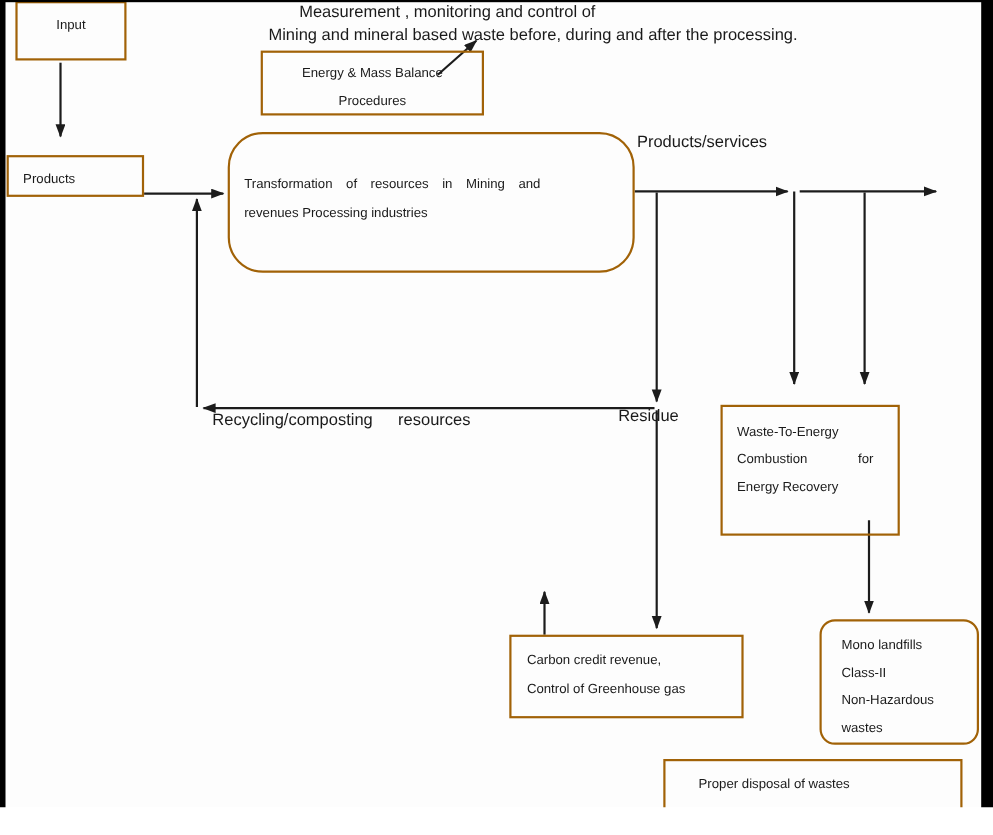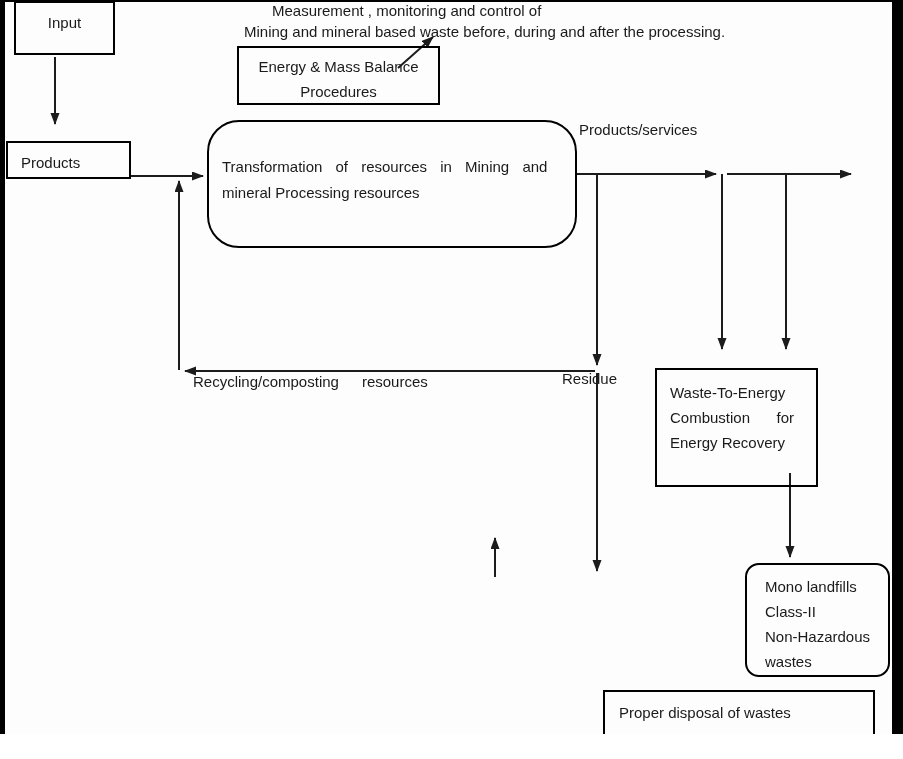--- a/index.html
+++ b/index.html
@@ -10,35 +10,35 @@
     color:#1a1a1a;
   }
   .edge { position:absolute; background:#000; }
   .edge-left   { left:0; top:0; width:5px; height:756px; }
   .edge-top    { left:0; top:0; width:903px; height:2px; }
   .edge-right  { left:892px; top:0; width:11px; height:759px; }
   .edge-bottom { left:0; top:756px; width:903px; height:3px; }
 
   .box {
     position:absolute; box-sizing:border-box;
-    border:2px solid #000000; background:transparent;
-    font-size:15px; line-height:25px;
+    border:2px solid #a16207; background:transparent;
+    font-size:12px; line-height:25px;
   }
   .lbl { position:absolute; font-size:15px; white-space:nowrap; }
 
   .box-input { left:14px; top:1px; width:101px; height:54px; text-align:center; padding-top:7px; }
   .box-recourses { left:6px; top:141px; width:125px; height:38px; padding:7px 0 0 13px; }
   .box-transformation { left:207px; top:120px; width:370px; height:128px; padding:32px 13px 0 13px; line-height:26px;border-radius:32px; }
   .box-transformation .wspace { word-spacing:9px; }
   .box-energy { left:237px; top:46px; width:203px; height:59px; text-align:center; padding-top:6px; }
   .box-wte { left:655px; top:368px; width:163px; height:119px; padding:10px 22px 0 13px; }
   .box-wte .spread { display:flex; justify-content:space-between;text-align:center; }
   .box-carbon { left:463px; top:577px; width:213px; height:76px; padding:8px 10px 0 14px; line-height:26px; }
   .box-mono { left:745px; top:563px; width:145px; height:114px; border-radius:14px; padding:9px 8px 0 18px; overflow:hidden; }
-  .box-proper { left:603px; top:690px; width:272px; height:66px; padding:8px 10px 0 14px; }
+  .box-proper { left:603px; top:690px; width:272px; height:66px; padding:8px 10px 0 30px; }
 
   .lbl-caption1 { left:272px; top:2px; }
   .lbl-caption2 { left:244px; top:23px; }
   .lbl-productivity { left:558px; top:49px; }
   .lbl-products { left:579px; top:121px; }
   .lbl-recycling { left:193px; top:373px; }
   .lbl-recycling .gap { margin-left:23px; }
   .lbl-residue { left:562px; top:370px; }
 
   svg.connectors { position:absolute; left:0; top:0; }
@@ -87,32 +87,36 @@
     <div>Products</div>
   </div>
 
   <div class="box box-energy">
     <div>Energy &amp; Mass Balance</div>
     <div>Procedures</div>
   </div>
 
   <div class="box box-transformation">
     <div class="wspace">Transformation of resources in Mining and</div>
-    <div>mineral Processing resources</div>
+    <div>revenues Processing industries</div>
   </div>
 
   <div class="box box-wte">
     <div>Waste-To-Energy</div>
     <div class="spread">
       <span>Combustion</span>
       <span>for</span>
     </div>
     <div>Energy Recovery</div>
   </div>
 
+  <div class="box box-carbon">
+    <div>Carbon credit revenue,</div>
+    <div>Control of Greenhouse gas</div>
+  </div>
 
   <div class="box box-mono">
     <div>Mono landfills</div>
     <div>Class-II</div>
     <div>Non-Hazardous</div>
     <div>wastes</div>
   </div>
 
   <div class="box box-proper">
     <div>Proper disposal of wastes</div>

